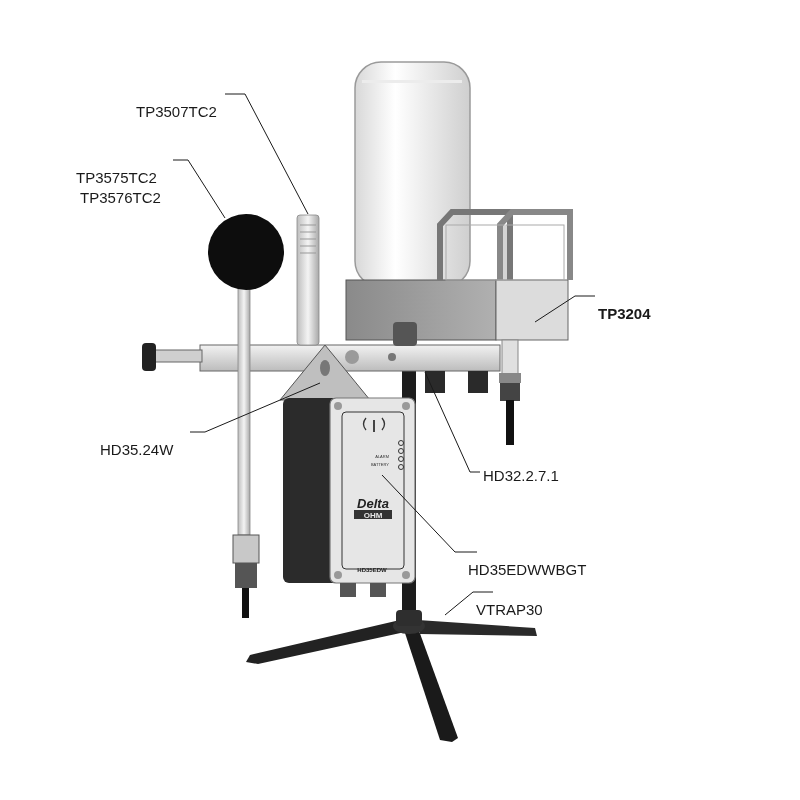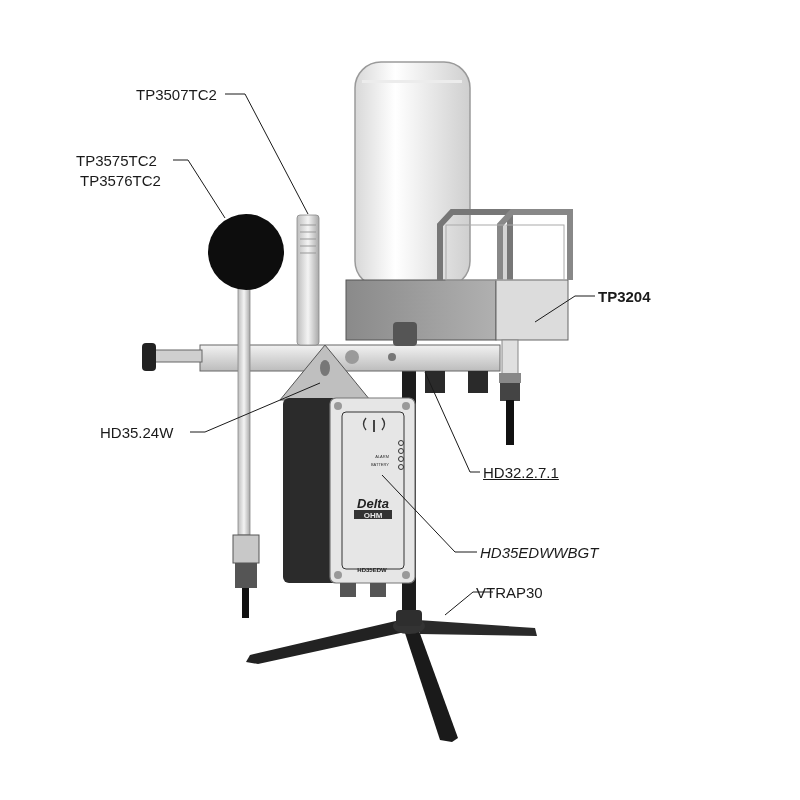--- a/index.html
+++ b/index.html
@@ -1,18 +1,18 @@
 <!DOCTYPE html>
 <html><head>
 <meta charset="utf-8">
 <style>
   html, body { margin:0; padding:0; background:#ffffff; }
   body { width:800px; height:800px; position:relative; overflow:hidden; font-family:"Liberation Sans", sans-serif; }
   #stage { position:absolute; left:0; top:0; width:800px; height:800px; }
-  .label { position:absolute; font-family:"Liberation Sans", sans-serif; font-size:15px; color:#1a1a1a; line-height:17px; white-space:nowrap; }
+  .label { position:absolute; font-family:"Liberation Sans", sans-serif; font-size:15px; color:#1a1a1a; line-height:17px; white-space:nowrap;margin-top:17px; }
   svg text { font-family:"Liberation Sans", sans-serif; }
 </style>
 </head>
 <body>
 
 <div id="stage">
 <svg width="800" height="800" viewBox="0 0 800 800" xmlns="http://www.w3.org/2000/svg">
   <defs>
     <linearGradient id="bottleG" x1="0" x2="1" y1="0" y2="0">
       <stop offset="0" stop-color="#d8d8d8"></stop>
@@ -127,16 +127,16 @@
     <polyline points="477,552 455,552 382,475"></polyline>
     <polyline points="493,592 473,592 445,615"></polyline>
   </g>
 </svg>
 
 <div class="label" style="left:136px;top:86px;">TP3507TC2</div>
 <div class="label" style="left:76px;top:152px;">TP3575TC2</div>
 <div class="label" style="left:80px;top:172px;text-align:right;">TP3576TC2</div>
 <div class="label" style="left:598px;top:288px;font-weight:bold;">TP3204</div>
 <div class="label" style="left:100px;top:424px;">HD35.24W</div>
-<div class="label" style="left:483px;top:464px;text-decoration:underline;">HD32.2.7.1</div>
-<div class="label" style="left:480px;top:544px;font-style:italic;">HD35EDWWBGT</div>
+<div class="label" style="left:483px;top:450px;">HD32.2.7.1</div>
+<div class="label" style="left:468px;top:544px;">HD35EDWWBGT</div>
 <div class="label" style="left:476px;top:584px;">VTRAP30</div>
 </div>
 
 </body></html>

